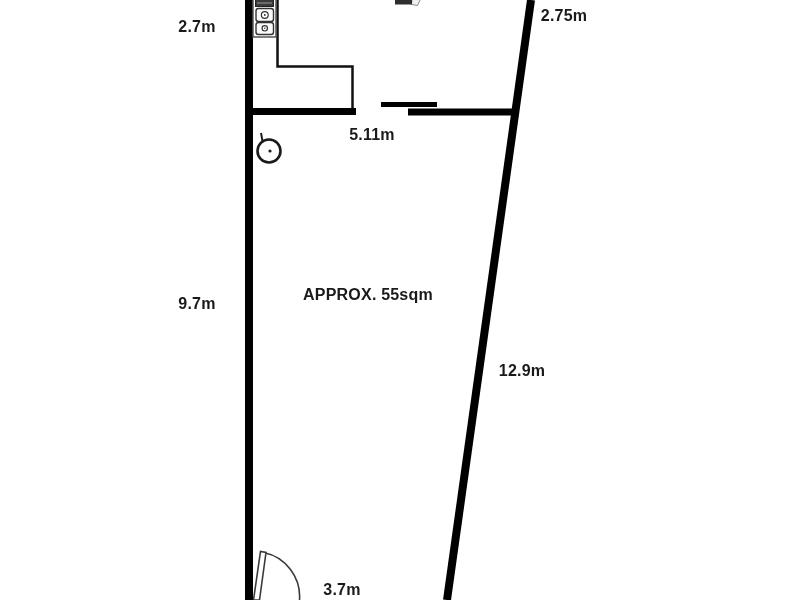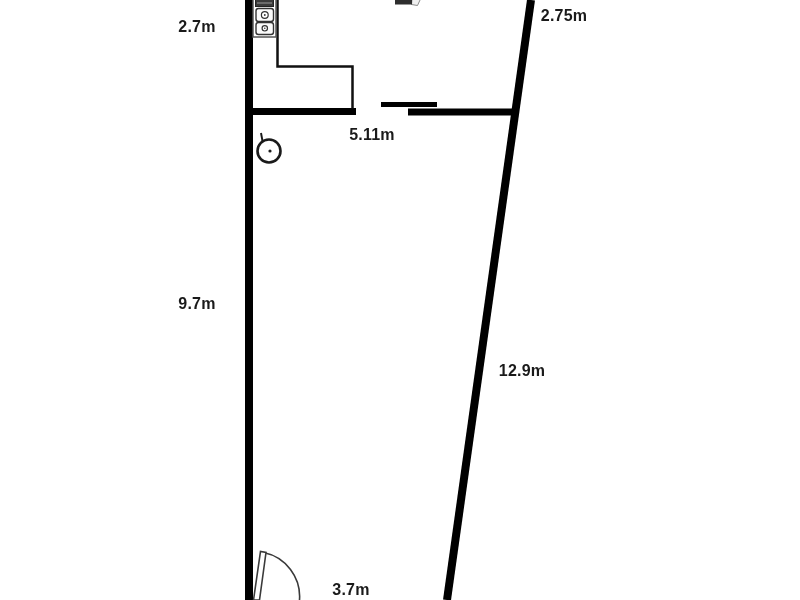--- a/index.html
+++ b/index.html
@@ -77,17 +77,18 @@
   </svg>
 
   <div class="dim-label" style="left:197px; top:27px;">2.7m</div>
 
   <div class="dim-label" style="left:564px; top:16px;">2.75m</div>
 
   <div class="dim-label" style="left:372px; top:135px;">5.11m</div>
 
   <div class="dim-label" style="left:197px; top:304px;">9.7m</div>
 
+  <div class="dim-label" style="left:368px; top:295px;">APPROX. 55sqm</div>
 
   <div class="dim-label" style="left:522px; top:371px;">12.9m</div>
 
-  <div class="dim-label" style="left:351px; top:590px;">3.7m</div>
+  <div class="dim-label" style="left:342px; top:590px;">3.7m</div>
 </div>
 
 </body></html>

